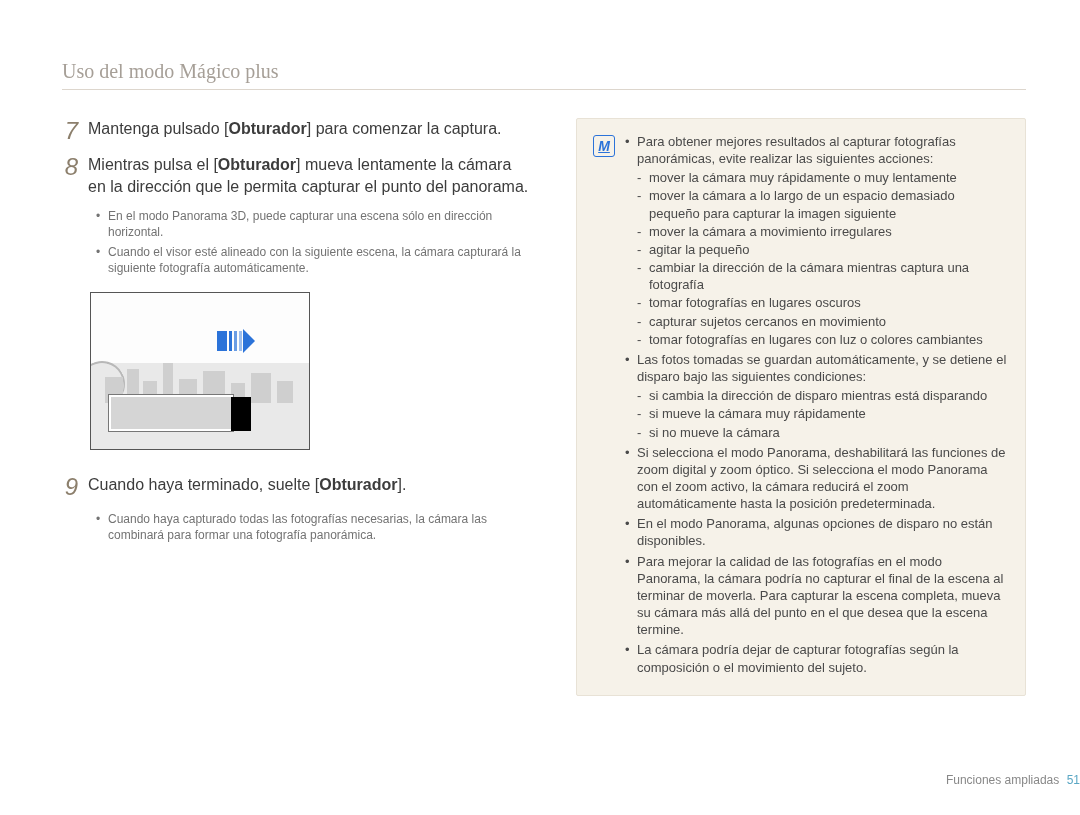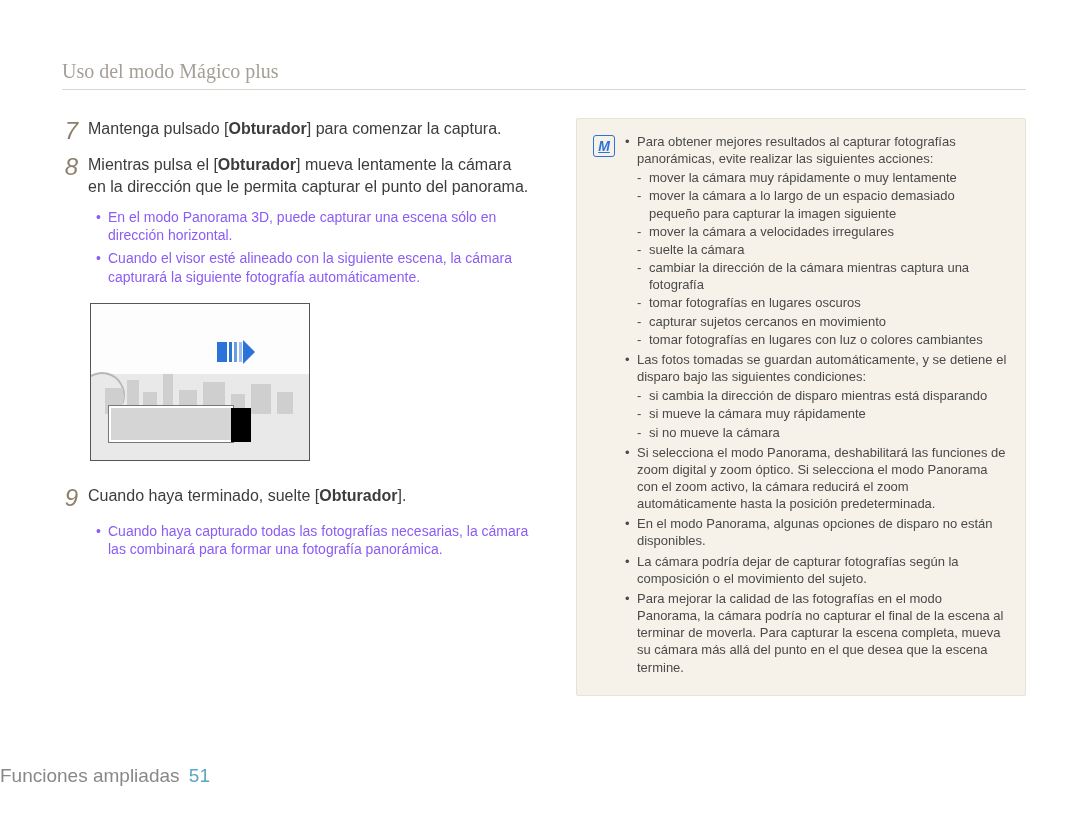--- a/index.html
+++ b/index.html
@@ -59,22 +59,22 @@
     color: #3c3c3c;
     line-height: 1.35;
   }
   .step-body strong {
     font-weight: 700;
   }
   .sub-bullets {
     margin: 6px 0 16px 34px;
     padding: 0;
     list-style: none;
-    font-size: 14px;
-    color: #8b5cf6;
+    font-size: 12px;
+    color: #737373;
     line-height: 1.35;
   }
   .sub-bullets li {
     position: relative;
     padding-left: 12px;
     margin-bottom: 4px;
   }
   .sub-bullets li::before {
     content: "•";
     position: absolute;
@@ -231,23 +231,24 @@
   }
   .dash-list li::before {
     content: "-";
     position: absolute;
     left: 0;
   }
   .footer {
     position: absolute;
     bottom: 28px;
     left: 0; right: 0;
-    text-align: left;
-    font-size: 19px;
+    text-align: right;
+    font-size: 12px;
     color: #888;
+    padding-left: 32px;
   }
   .footer .pg {
     color: #5aa7c4;
     margin-left: 4px;
   }
 </style>
 </head>
 <body>
 
 <div class="page">
@@ -316,40 +317,40 @@
     <div class="right-col">
       <div class="note-box">
         <div class="note-inner">
           <div class="note-icon">M</div>
           <ul class="note-list">
             <li>
               <span>Para obtener mejores resultados al capturar fotografías panorámicas, evite realizar las siguientes acciones:</span>
               <ul class="dash-list">
                 <li>mover la cámara muy rápidamente o muy lentamente</li>
                 <li>mover la cámara a lo largo de un espacio demasiado pequeño para capturar la imagen siguiente</li>
-                <li>mover la cámara a velocidades irregulares</li>
-                <li>suelte la cámara</li>
+                <li>mover la cámara a movimiento irregulares</li>
+                <li>agitar la pequeño</li>
                 <li>cambiar la dirección de la cámara mientras captura una fotografía</li>
                 <li>tomar fotografías en lugares oscuros</li>
                 <li>capturar sujetos cercanos en movimiento</li>
                 <li>tomar fotografías en lugares con luz o colores cambiantes</li>
               </ul>
             </li>
             <li>
               <span>Las fotos tomadas se guardan automáticamente, y se detiene el disparo bajo las siguientes condiciones:</span>
               <ul class="dash-list">
                 <li>si cambia la dirección de disparo mientras está disparando</li>
                 <li>si mueve la cámara muy rápidamente</li>
                 <li>si no mueve la cámara</li>
               </ul>
             </li>
             <li>Si selecciona el modo Panorama, deshabilitará las funciones de zoom digital y zoom óptico. Si selecciona el modo Panorama con el zoom activo, la cámara reducirá el zoom automáticamente hasta la posición predeterminada.</li>
             <li>En el modo Panorama, algunas opciones de disparo no están disponibles.</li>
+            <li>Para mejorar la calidad de las fotografías en el modo Panorama, la cámara podría no capturar el final de la escena al terminar de moverla. Para capturar la escena completa, mueva su cámara más allá del punto en el que desea que la escena termine.</li>
             <li>La cámara podría dejar de capturar fotografías según la composición o el movimiento del sujeto.</li>
-            <li>Para mejorar la calidad de las fotografías en el modo Panorama, la cámara podría no capturar el final de la escena al terminar de moverla. Para capturar la escena completa, mueva su cámara más allá del punto en el que desea que la escena termine.</li>
           </ul>
         </div>
       </div>
     </div>
   </div>
 </div>
 
 <div class="footer">
   <span>Funciones ampliadas</span>
   <span class="pg">51</span>

